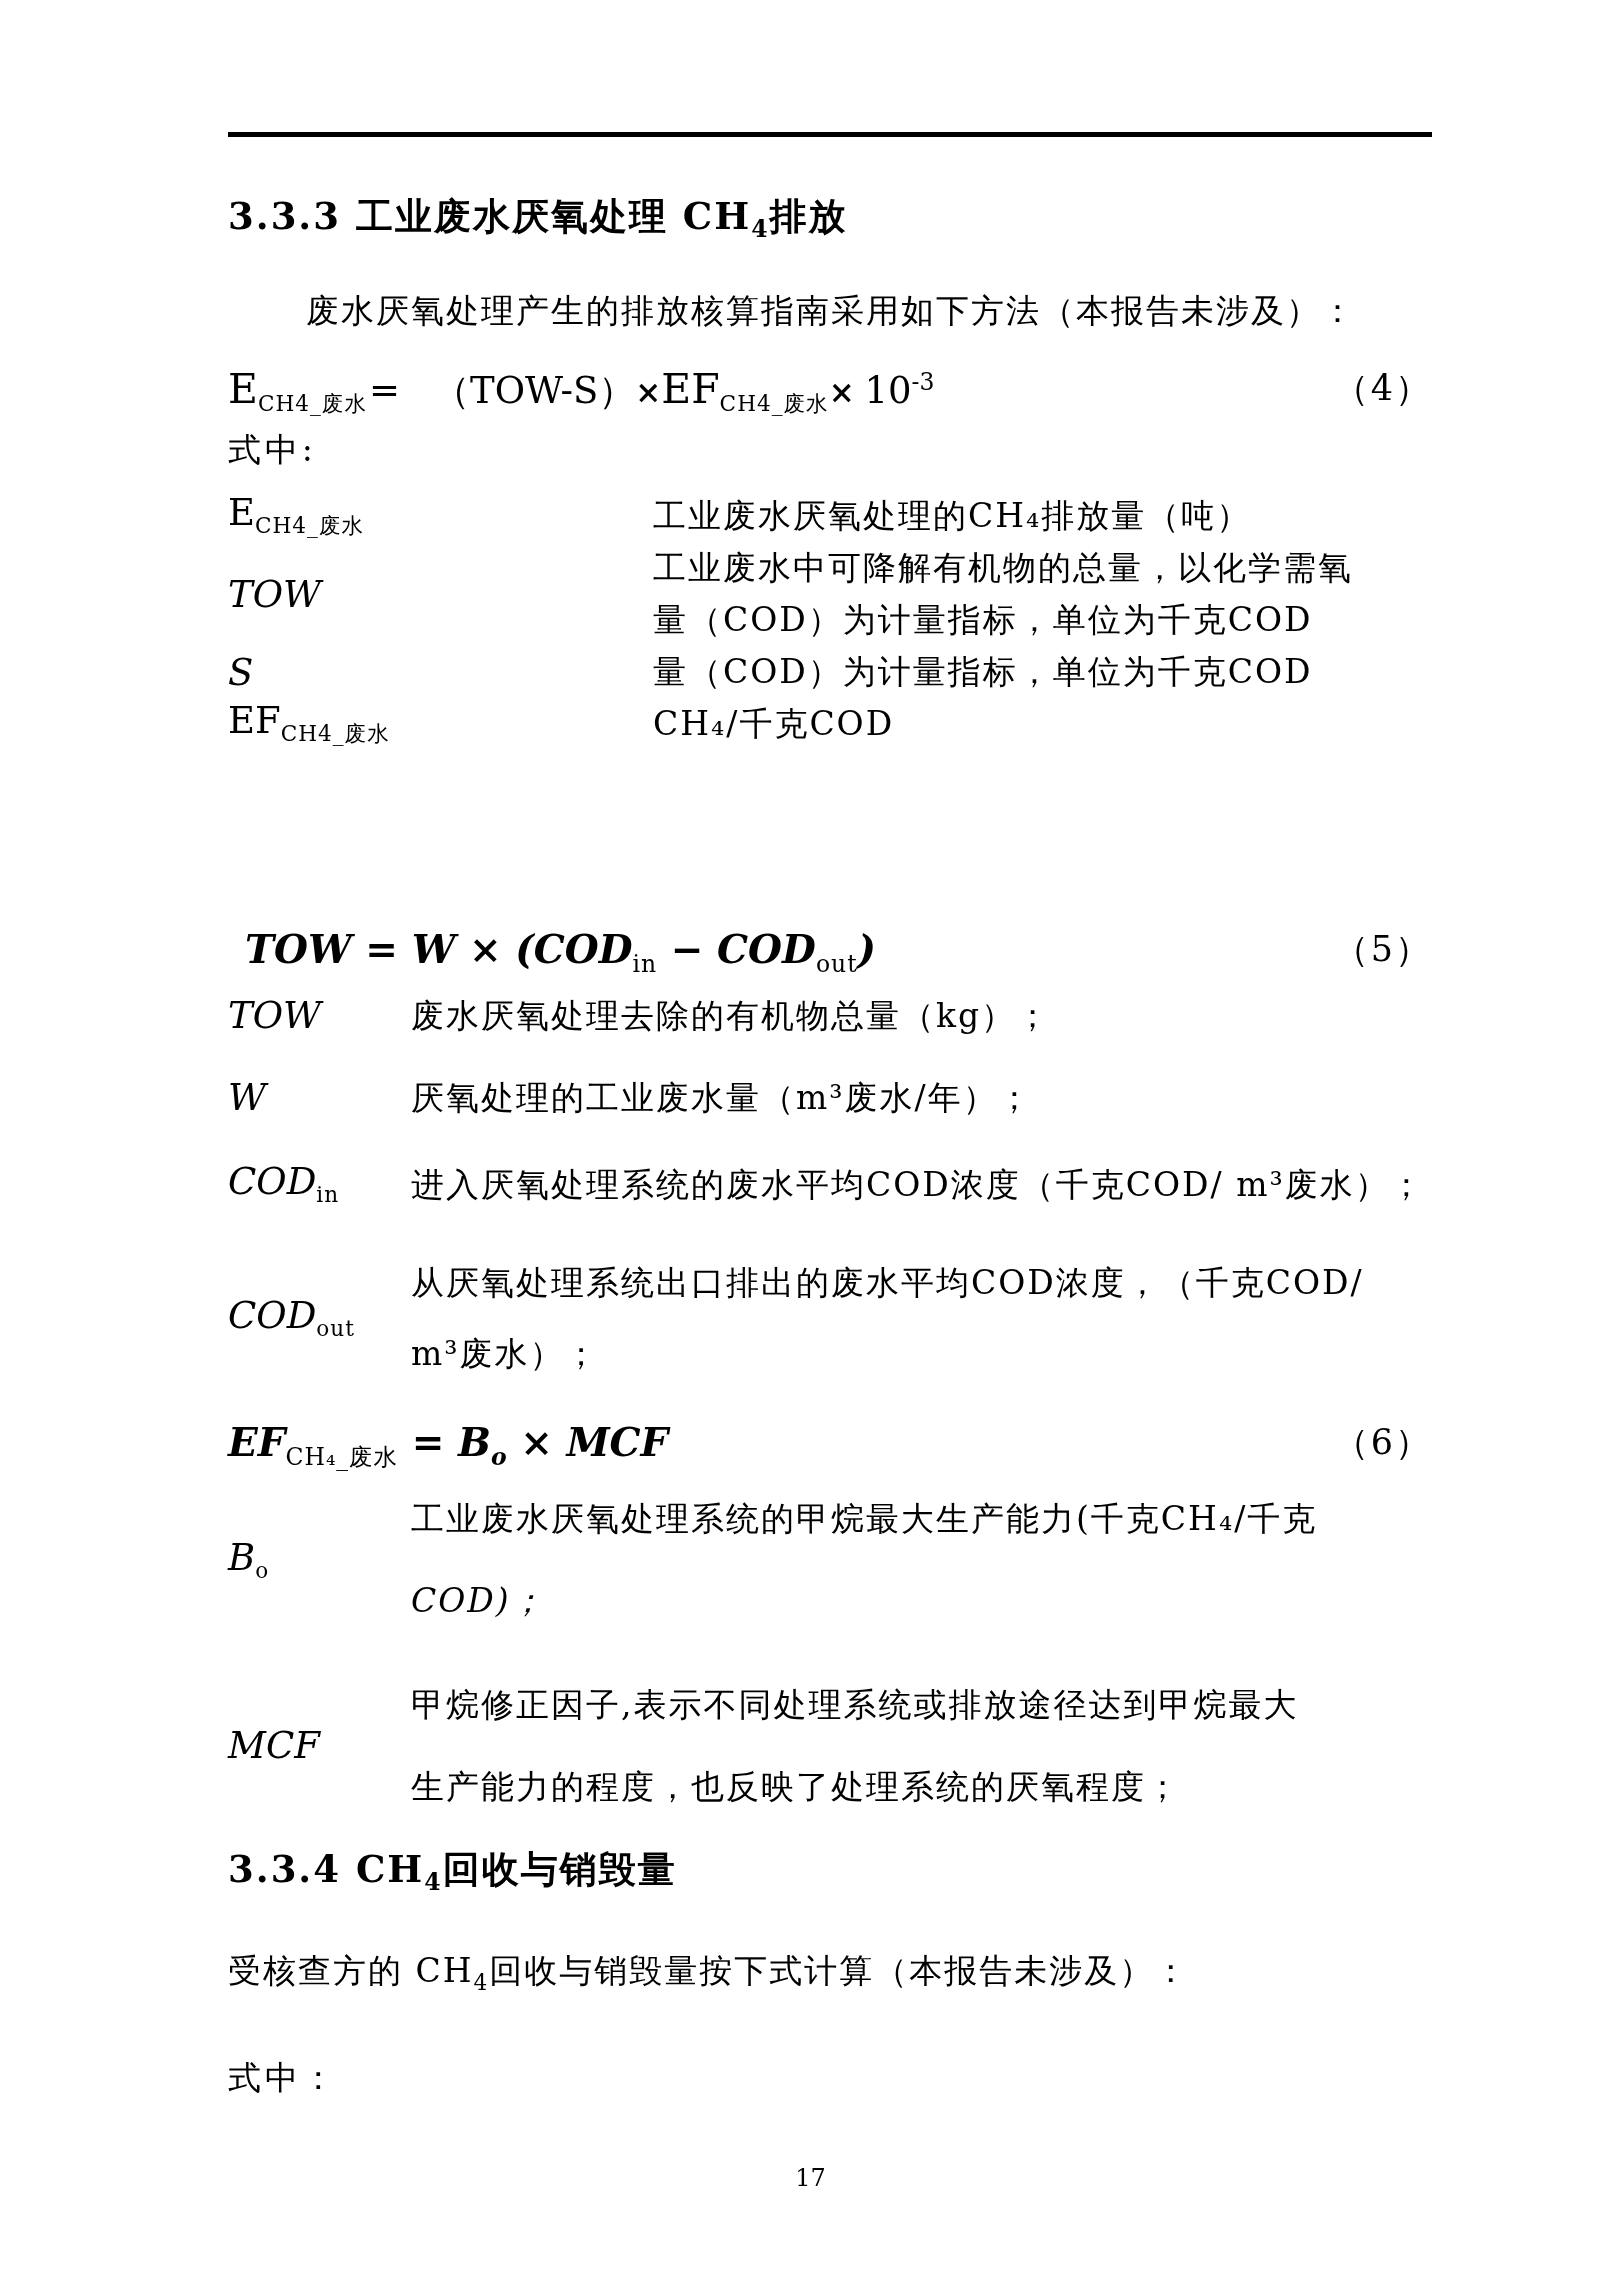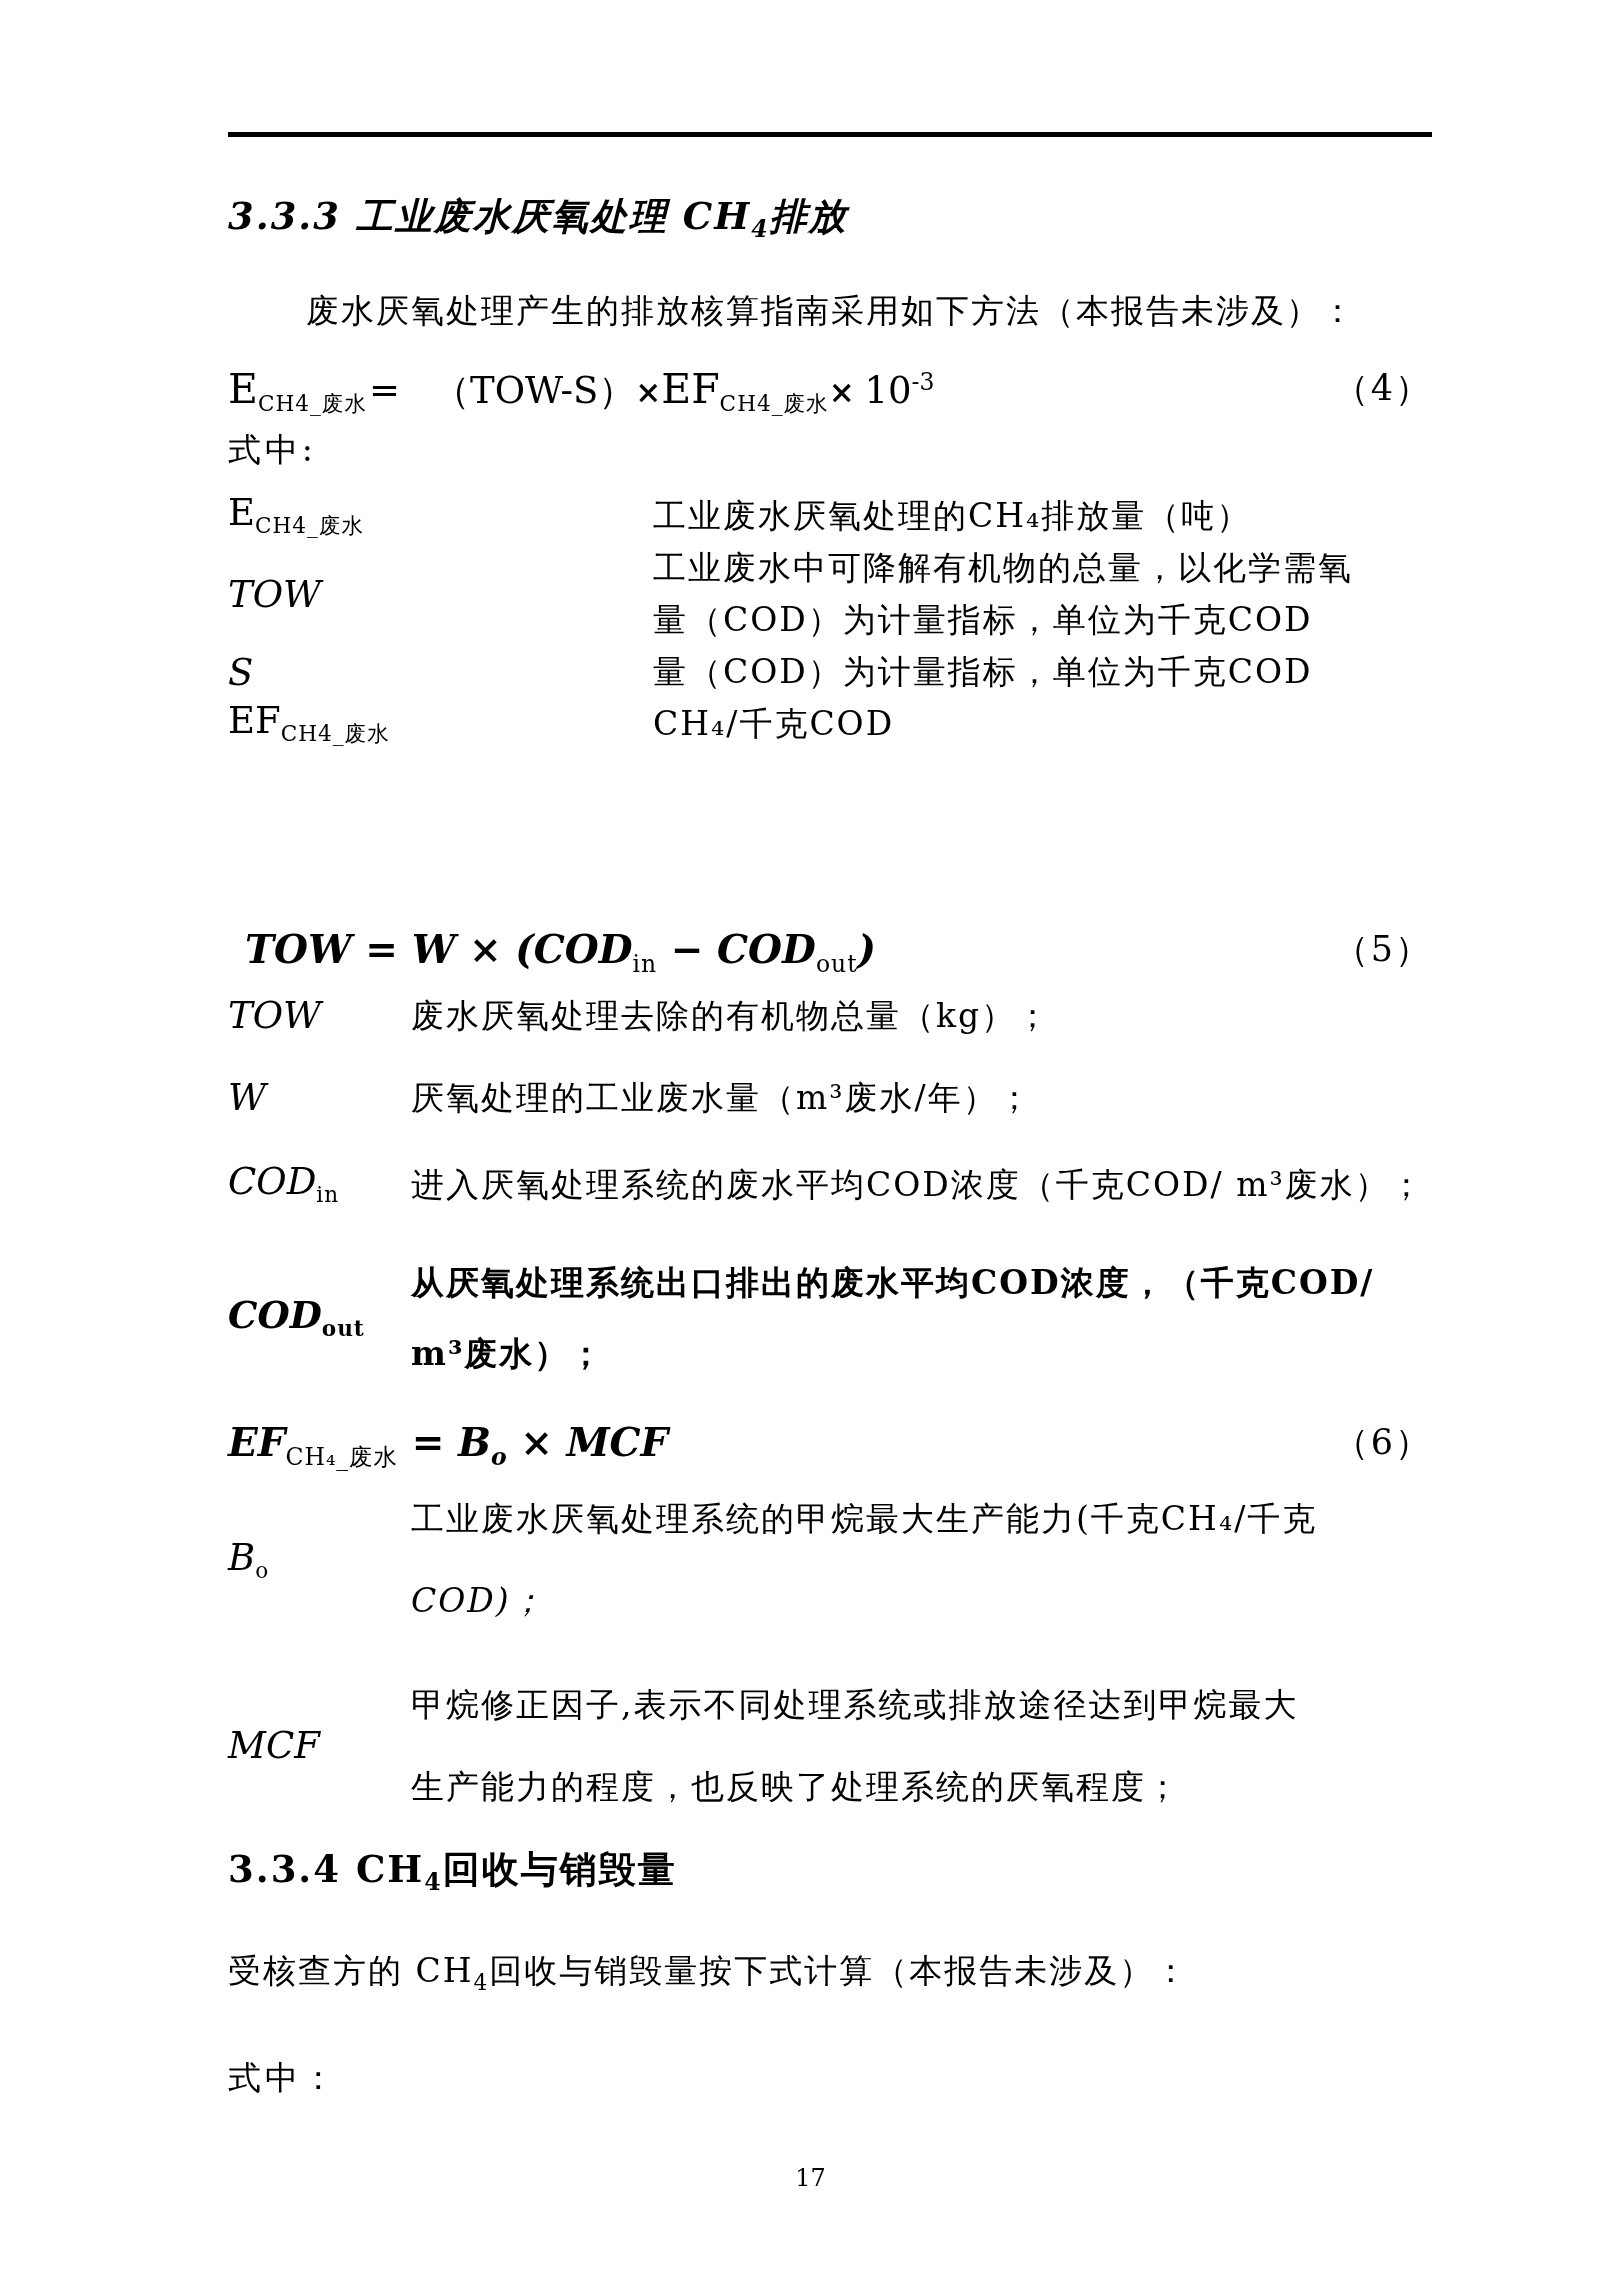--- a/index.html
+++ b/index.html
@@ -6,21 +6,21 @@
   .page {
     position:relative; width:1621px; height:2293px; background:#ffffff;
     color:#000; font-family:"DejaVu Serif","Liberation Serif",serif;
     overflow:hidden;
   }
   .abs { position:absolute; }
   .rule { left:228px; top:132px; width:1204px; height:4.9px; background:#000; }
 
   .heading { left:228px; font-size:37px; font-weight:bold; letter-spacing:2px; white-space:nowrap; }
   .heading sub { font-size:23.5px; font-weight:bold; }
-  .h333 { top:192px;font-style:italic; }
+  .h333 { top:192px; }
   .h334 { top:1845px; }
 
   .para { left:228px; width:1204px; font-size:33px; letter-spacing:2px; white-space:nowrap; }
   .para sub { font-size:21.6px; }
   .p1 { top:289px; text-indent:78px; }
   .p2 { top:1949px; }
 
   .wherelbl { left:228px; font-size:33px; letter-spacing:3.9px; }
   .w1 { top:428px; }
   .w2 { top:2056px; }
@@ -59,21 +59,21 @@
   .term .tsub { font-size:21.6px; letter-spacing:1px; }
   .it { font-style:italic; }
   .desc { font-size:33px; letter-spacing:2px; }
   .dline { white-space:nowrap; }
   .lhA .dline { line-height:52px; }
   .lhB .dline { line-height:55px; }
   .lhB4 .dline { line-height:71px; }
   .lhC .dline { line-height:82px; }
   .mt27 { margin-top:26.5px; }
   .mt33 { margin-top:32px; }
-  .mt36 { margin-top:35px;font-weight:bold; }
+  .mt36 { margin-top:35px; }
   .mt22 { margin-top:21.6px; }
 
   .pagenum { left:0; top:2164px; width:1621px; text-align:center; font-size:24px; }
 </style>
 </head>
 <body>
 
 <div class="page">
 
   <div class="abs rule"></div>

